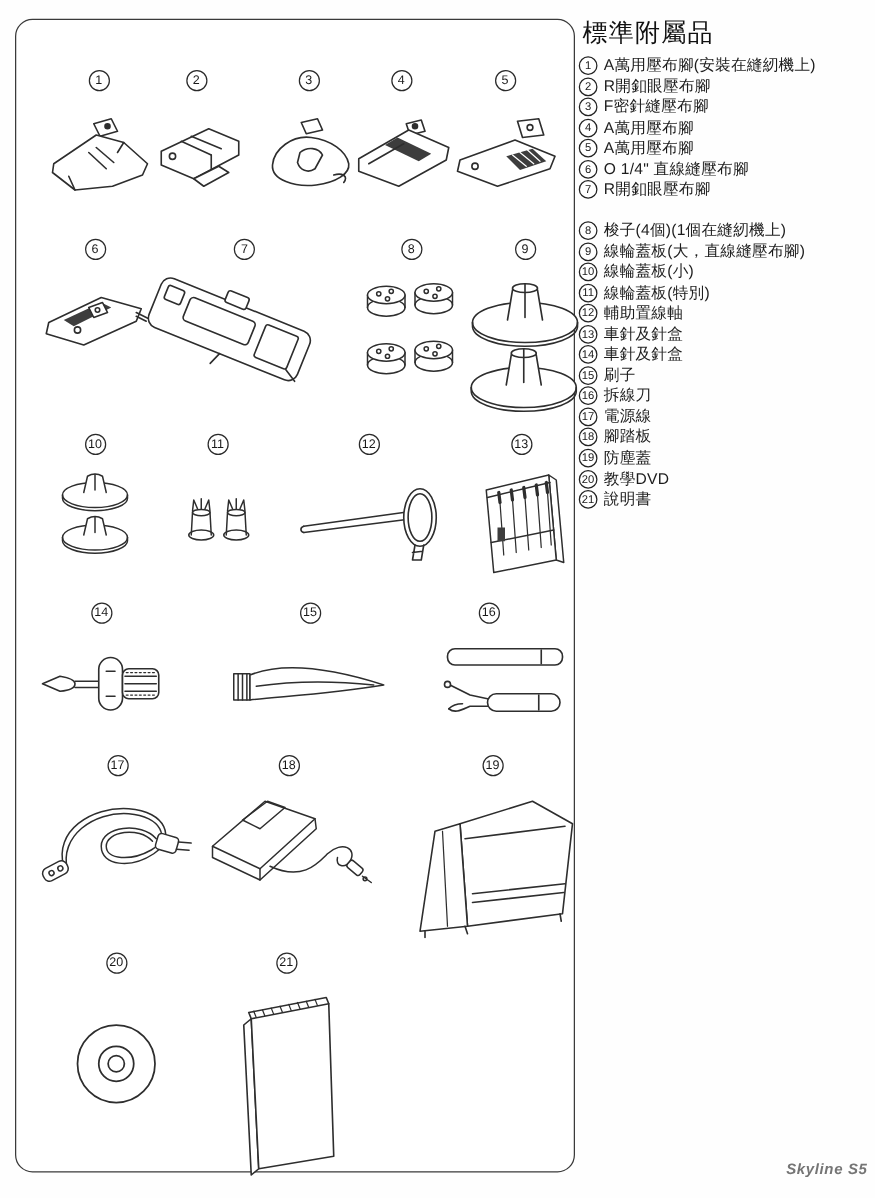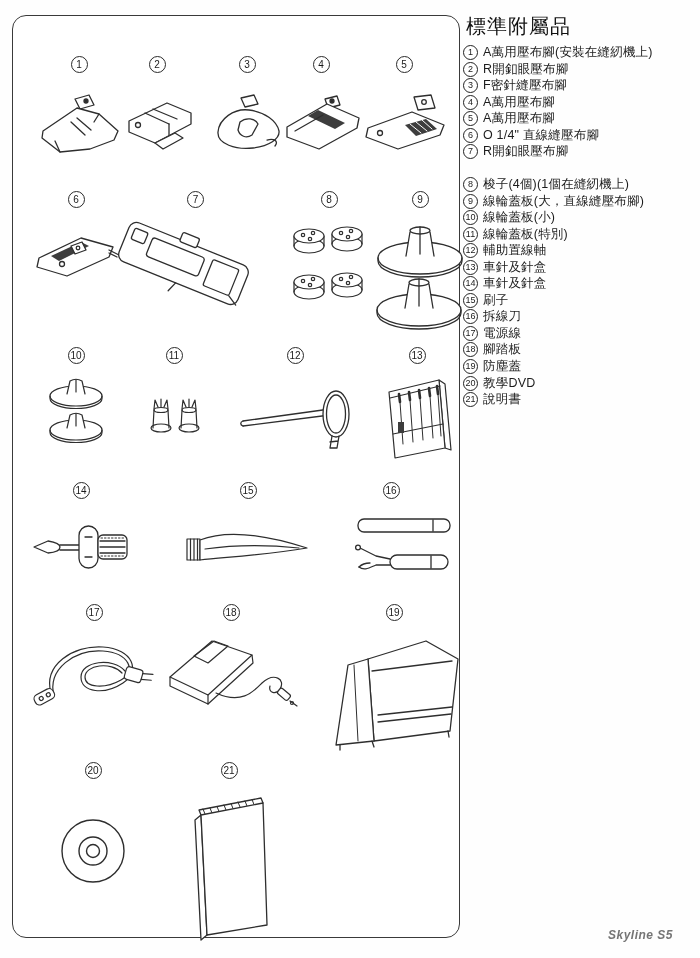--- a/index.html
+++ b/index.html
@@ -28,21 +28,21 @@
   .acc-list.g1{top:44px;}
   .acc-list.g2{top:176px;}
   .row{display:flex;align-items:flex-start;height:16.55px;font-size:12.5px;color:#1c1c1c;}
   .lnum{
     flex:0 0 auto;width:13px;height:13px;line-height:12.5px;margin:1px 5px 0 0;
     border:1.1px solid #222;border-radius:50%;
     font-size:9px;text-align:center;color:#1a1a1a;background:#fff;
   }
   .ltext{white-space:nowrap;letter-spacing:0.2px;}
   .brand{
-    position:absolute;left:608px;top:928px;width:86px;
+    position:absolute;left:608px;top:928px;width:86px;text-align:right;
     font-size:12px;font-weight:bold;font-style:italic;color:#757575;letter-spacing:0.5px;
   }
 </style>
 </head>
 <body>
 
 <div class="page">
 
   <div class="diagram-box">
 

